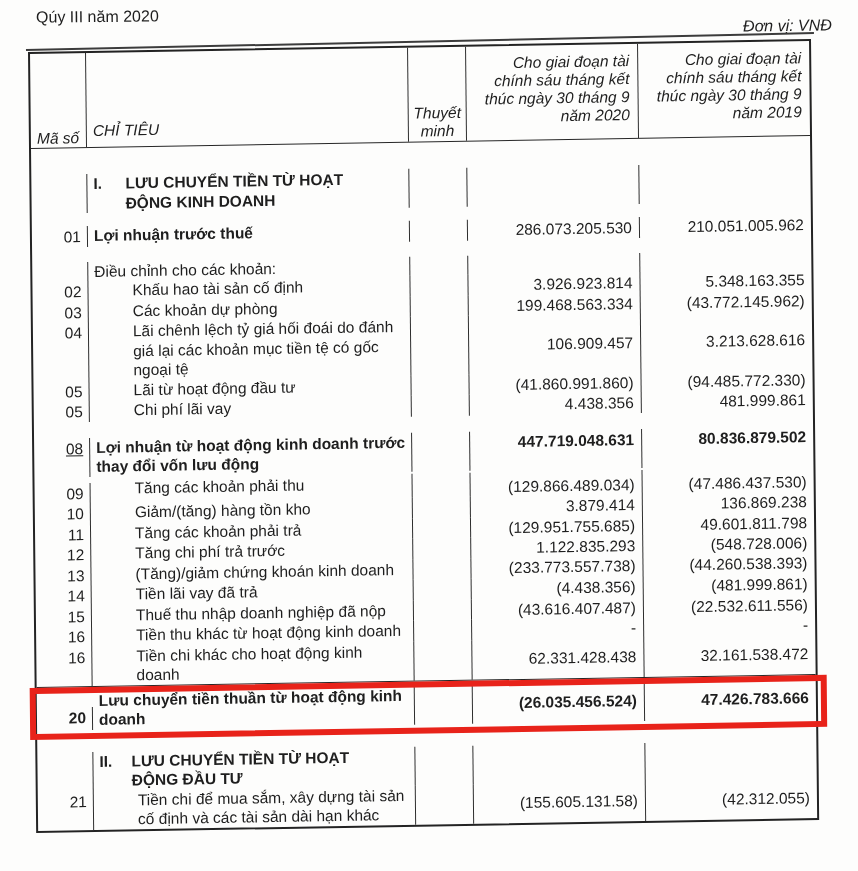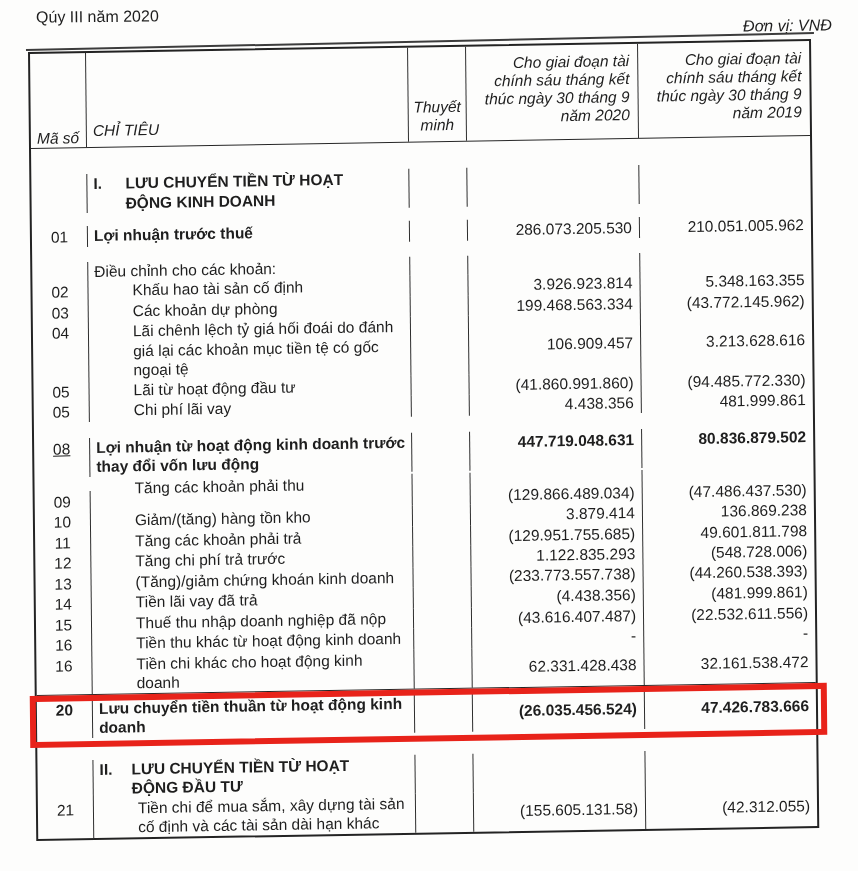--- a/index.html
+++ b/index.html
@@ -32,26 +32,26 @@
     position:relative;
   }
   .cell{padding:0 6px;box-sizing:border-box;position:relative;}
   .b-r{border-right:1.5px solid #2e2e2e;}
 
   
   .head-row{min-height:94px;border-bottom:1.8px solid #262626;}
   .head-row .cell{display:flex;font-style:italic;font-size:15.5px;line-height:18px;}
   .h-code{align-items:flex-end;padding-bottom:0;}
   .h-item{align-items:flex-end;padding-bottom:7px;}
-  .h-notes{align-items:flex-end;justify-content:center;text-align:center;padding-bottom:7px;}
+  .h-notes{align-items:flex-end;justify-content:center;text-align:center;padding-bottom:1px;}
   .h-per{align-items:flex-start;justify-content:flex-end;text-align:right;padding:8px 8px 0 8px;}
 
   
   .body-row{font-size:15.5px;line-height:19.5px;}
-  .c-code{text-align:center;padding-top:1px;}
+  .c-code{text-align:right;padding-top:1px;}
   .c-label{padding-left:6px;padding-right:4px;}
   .c-val{text-align:right;padding-right:7px;display:flex;flex-direction:column;justify-content:flex-end;}
   .v-top .c-val{justify-content:flex-start;padding-top:1px;}
   .v-center .c-val{justify-content:center;}
   .bold{font-weight:700;}
   .indent-1 .lbl-text{display:block;padding-left:38px;}
   .section-line{display:flex;}
   .sec-prefix{width:32px;flex:0 0 32px;font-weight:700;}
   .sec-text{flex:0 0 238px;max-width:238px;font-weight:700;}
   .row-total{border-top:1.8px solid #262626;border-bottom:1.8px solid #262626;
@@ -186,21 +186,21 @@
           <div class="cell b-r c-label"><span class="lbl-text bold">Lợi nhuận từ hoạt động kinh doanh trước thay đổi vốn lưu động</span></div>
           <div class="cell b-r"></div>
           <div class="cell c-val b-r bold">
             <span>447.719.048.631</span>
           </div>
           <div class="cell c-val bold">
             <span>80.836.879.502</span>
           </div>
         </div>
         <div class="grid-row body-row" style="padding-top: 2px;">
-          <div class="cell b-r c-code" style="margin-top: 12px;">09</div>
+          <div class="cell b-r c-code" style="margin-top: 4px;">09</div>
           <div class="cell b-r c-label indent-1">
             <span class="lbl-text">Tăng các khoản phải thu</span>
           </div>
           <div class="cell b-r"></div>
           <div class="cell c-val b-r">
             <span>(129.866.489.034)</span>
           </div>
           <div class="cell c-val">
             <span>(47.486.437.530)</span>
           </div>
@@ -303,21 +303,21 @@
           </div>
           <div class="cell b-r"></div>
           <div class="cell c-val b-r">
             <span>62.331.428.438</span>
           </div>
           <div class="cell c-val">
             <span>32.161.538.472</span>
           </div>
         </div>
         <div class="grid-row body-row v-center row-total" style="padding-top: 4px;">
-          <div class="cell b-r c-code bold" style="margin-top: 0px;">20</div>
+          <div class="cell b-r c-code bold" style="margin-top: 16px;">20</div>
           <div class="cell b-r c-label"><span class="lbl-text bold">Lưu chuyển tiền thuần từ hoạt động kinh doanh</span></div>
           <div class="cell b-r"></div>
           <div class="cell c-val b-r bold">
             <span>(26.035.456.524)</span>
           </div>
           <div class="cell c-val bold">
             <span>47.426.783.666</span>
           </div>
           <div class="highlight-box" style="border-color: rgb(232, 35, 26); top: 0px;"></div>
         </div>

